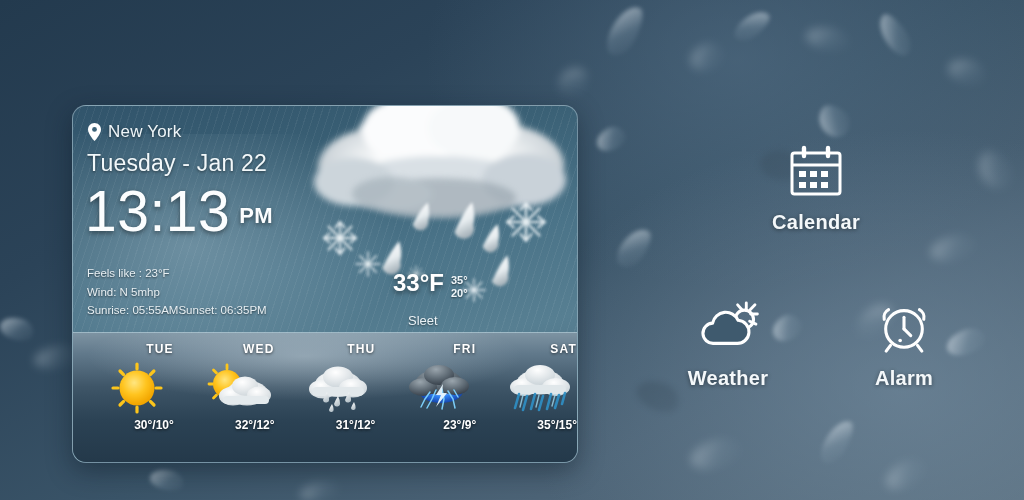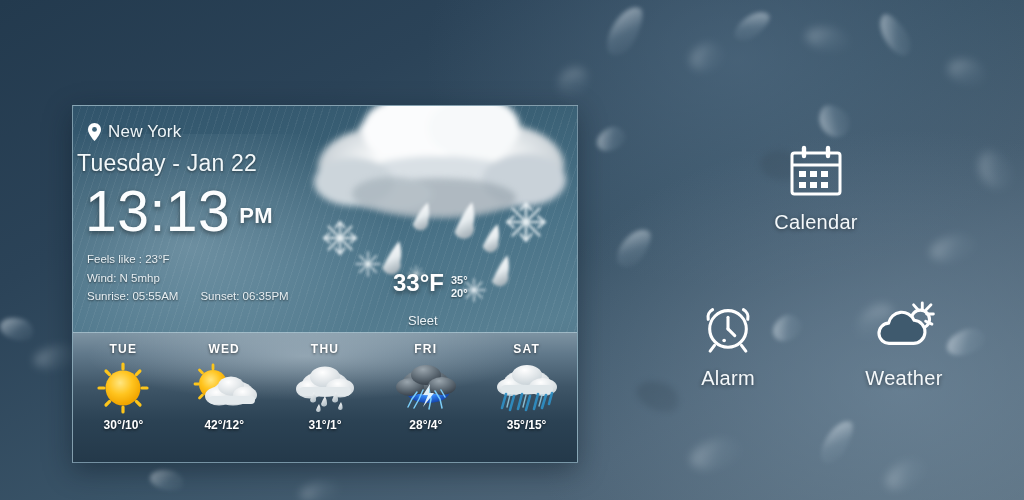--- a/index.html
+++ b/index.html
@@ -24,21 +24,21 @@
   }
   .bk.soft { filter:blur(5px); opacity:0.45; }
   .bk.dark {
     background:linear-gradient(125deg, rgba(60,80,96,0.75), rgba(40,58,74,0.25));
     filter:blur(3px); opacity:0.6;
   }
 
   
   .widget {
     position:absolute; left:72px; top:105px; width:506px; height:358px;
-    border-radius:0;
+    border-radius:14px;
     border:1px solid rgba(210,228,238,0.42);
     overflow:hidden;
     box-shadow:0 8px 26px rgba(10,22,34,0.42);
     background:linear-gradient(168deg,#31546b 0%, #3a6075 22%, #4a7388 46%, #577f92 68%, #49697c 100%);
   }
   
   .widget .rain-tex {
     position:absolute; inset:0;
     background:repeating-linear-gradient(108deg,
       rgba(255,255,255,0.055) 0px, rgba(255,255,255,0.055) 1px,
@@ -52,33 +52,33 @@
   }
 
   
   .top { position:absolute; left:0; top:0; right:0; height:226px; }
 
   .loc { position:absolute; left:15px; top:16px; display:flex; align-items:center; gap:7px; }
   .pin { width:13px; height:18px; display:block; }
   .loc-name { font-size:17px; color:#eef5f8; letter-spacing:0.2px;
     text-shadow:0 1px 3px rgba(0,0,0,0.5); }
 
-  .date { position:absolute; left:4px; top:44px; font-size:23px; color:#f2f8fa;
+  .date { position:absolute; left:14px; top:44px; font-size:23px; color:#f2f8fa;
     letter-spacing:0.2px; text-shadow:0 1px 3px rgba(0,0,0,0.5); }
 
   .clockrow { position:absolute; left:12px; top:78px; display:flex; align-items:flex-end; gap:9px; }
   .clock { font-size:57px; line-height:0.95; color:#fbfdfe; font-weight:300;
     letter-spacing:0.5px; text-shadow:0 2px 5px rgba(0,0,0,0.45); }
   .ampm { font-size:22px; color:#fbfdfe; font-weight:700; letter-spacing:0.5px;
     padding-bottom:9px; text-shadow:0 2px 4px rgba(0,0,0,0.45); }
 
-  .meta { position:absolute; left:14px; top:144px; }
+  .meta { position:absolute; left:14px; top:158px; }
   .meta div { font-size:11.5px; color:#e7eff3; line-height:18.5px;
     text-shadow:0 1px 2px rgba(0,0,0,0.55); }
-  .meta .suns { display:flex; gap:22px; }
+  .meta .suns { display:flex; }
 
   
   .curtemp { position:absolute; left:320px; top:165px; display:flex; align-items:flex-start; gap:7px; }
   .big-t { font-size:24px; font-weight:700; color:#ffffff; line-height:1;
     text-shadow:0 2px 5px rgba(0,0,0,0.5); }
   .hilo { padding-top:3px;text-align:right; }
   .hilo div { font-size:11px; color:#f0f6f9; line-height:13px; font-weight:700;
     text-shadow:0 1px 2px rgba(0,0,0,0.5); }
   .cond { position:absolute; left:335px; top:207px; font-size:13px; color:#eaf2f6;
     text-shadow:0 1px 2px rgba(0,0,0,0.5); }
@@ -93,33 +93,33 @@
   
   .fc {
     position:absolute; left:0; right:0; top:227px; bottom:0;
     background:linear-gradient(180deg,#7d93a2 0%, #61798b 16%, #3e5567 42%, #2b4254 68%, #24394a 100%);
     display:flex;
   }
   .fc .haze { position:absolute; inset:0;
     background:radial-gradient(ellipse 60% 48% at 46% 18%, rgba(225,236,242,0.40), rgba(225,236,242,0) 72%);
     pointer-events:none; }
   .fc-col { flex:1; position:relative; display:flex; flex-direction:column;
-    align-items:center; padding-top:9px; z-index:2; }
+    align-items:flex-end; padding-top:9px; z-index:2; }
   .fc-day { font-size:12px; font-weight:700; color:#ffffff; letter-spacing:1.2px;
     text-shadow:0 1px 3px rgba(0,0,0,0.6); }
   .fc-icon { width:74px; height:56px; margin-top:4px; position:relative; }
   .fc-temp { font-size:12px; font-weight:700; color:#ffffff; margin-top:2px;
     text-shadow:0 1px 3px rgba(0,0,0,0.65); }
 
   
   .shortcuts { position:absolute; left:640px; top:140px; width:352px; }
   .sc-row { display:flex; }
   .sc { flex:1; display:flex; flex-direction:column; align-items:center; }
   .sc-ico { height:62px; display:flex; align-items:center; justify-content:center; }
-  .sc-label { margin-top:9px; font-size:20px; color:#f4f8fa; font-weight:400;
+  .sc-label { margin-top:9px; font-size:20px; color:#f4f8fa; font-weight:700;
     letter-spacing:0.3px; text-shadow:0 1px 4px rgba(0,0,0,0.45); }
   .sc-row.second { margin-top:62px; }
 </style>
 </head>
 <body>
 
 <div class="bokeh">
   <div class="bk" style="left:612px; top:4px; width:26px; height:54px; transform:rotate(28deg);"></div>
   <div class="bk soft" style="left:690px; top:44px; width:34px; height:26px; transform:rotate(-16deg);"></div>
   <div class="bk" style="left:742px; top:6px; width:20px; height:40px; transform:rotate(52deg);"></div>
@@ -316,21 +316,21 @@
           <circle cx="26" cy="24" r="14" fill="url(#sun2)"></circle>
           <g fill="url(#pc)">
             <ellipse cx="46" cy="33" rx="21" ry="12.5"></ellipse>
             <ellipse cx="32" cy="36" rx="14" ry="9.5"></ellipse>
             <ellipse cx="44" cy="26" rx="13" ry="9.5"></ellipse>
             <ellipse cx="58" cy="35" rx="12" ry="8.5"></ellipse>
             <rect x="22" y="36" width="46" height="8" rx="4" fill="#e4eaed"></rect>
           </g>
         </svg>
       </div>
-      <div class="fc-temp">42°/12°</div>
+      <div class="fc-temp">32°/12°</div>
     </div>
 
     <div class="fc-col">
       <div class="fc-day">THU</div>
       <div class="fc-icon">
         <svg viewBox="0 0 74 56" width="74" height="56">
           <defs>
             <radialGradient id="rc" cx="42%" cy="28%" r="72%">
               <stop offset="0%" stop-color="#ffffff"></stop>
               <stop offset="100%" stop-color="#cfd7dc"></stop>
@@ -349,21 +349,21 @@
           </g>
           <g fill="url(#rd)">
             <path d="M22,40 q2,-5 4,-8 q2,4 2,7 a3,3 0 0 1 -6,1 z"></path>
             <path d="M33,44 q2,-5 4,-8 q2,4 2,7 a3,3 0 0 1 -6,1 z"></path>
             <path d="M44,40 q2,-5 4,-8 q2,4 2,7 a3,3 0 0 1 -6,1 z"></path>
             <path d="M28,50 q1.6,-4 3,-6 q1.6,3 1.6,5.4 a2.3,2.3 0 0 1 -4.6,0.6 z"></path>
             <path d="M50,48 q1.6,-4 3,-6 q1.6,3 1.6,5.4 a2.3,2.3 0 0 1 -4.6,0.6 z"></path>
           </g>
         </svg>
       </div>
-      <div class="fc-temp">31°/1°</div>
+      <div class="fc-temp">31°/12°</div>
     </div>
 
     <div class="fc-col">
       <div class="fc-day">FRI</div>
       <div class="fc-icon">
         <svg viewBox="0 0 74 56" width="74" height="56">
           <defs>
             <radialGradient id="tc" cx="40%" cy="22%" r="78%">
               <stop offset="0%" stop-color="#9aa5ad"></stop>
               <stop offset="60%" stop-color="#5e6a74"></stop>
@@ -385,21 +385,21 @@
           <g stroke="#7fd4ff" stroke-width="1.5" fill="none" stroke-linecap="round" opacity="0.95">
             <path d="M34,30 l-4,9 l-5,9"></path>
             <path d="M40,29 l2,10 l-2,10"></path>
             <path d="M46,31 l5,8 l2,9"></path>
             <path d="M28,32 l-5,7 l-4,8"></path>
             <path d="M52,30 l4,7"></path>
           </g>
           <path d="M41,24 l-7,11 h5 l-5,12 l11,-14 h-5 z" fill="#e8f7ff" opacity="0.95"></path>
         </svg>
       </div>
-      <div class="fc-temp">28°/4°</div>
+      <div class="fc-temp">23°/9°</div>
     </div>
 
     <div class="fc-col">
       <div class="fc-day">SAT</div>
       <div class="fc-icon">
         <svg viewBox="0 0 74 56" width="74" height="56">
           <defs>
             <radialGradient id="sc" cx="42%" cy="25%" r="74%">
               <stop offset="0%" stop-color="#ffffff"></stop>
               <stop offset="100%" stop-color="#ccd5da"></stop>
@@ -456,52 +456,52 @@
             <rect x="32" y="37" width="7" height="6"></rect>
           </g>
         </svg>
       </span>
       <span class="sc-label">Calendar</span>
     </div>
 
   </div>
 
   <div class="sc-row second">
+
+    <div class="sc">
+      <span class="sc-ico">
+        <svg viewBox="0 0 66 54" width="64" height="52">
+          <g stroke="#ffffff" stroke-width="3" stroke-linecap="round" fill="none">
+            <path d="M52 2 v7"></path>
+            <path d="M63.5 13.5 h-7"></path>
+            <path d="M61 4 l-5 5"></path>
+            <path d="M62 24 l-6.5 -3"></path>
+            <path d="M43 4 l4.5 5"></path>
+          </g>
+          <circle cx="50" cy="19" r="9.5" fill="none" stroke="#ffffff" stroke-width="3.2"></circle>
+          <path d="M18 44
+                   a10.5 10.5 0 0 1 -1 -21
+                   a14 14 0 0 1 26.5 -3
+                   a9.5 9.5 0 0 1 -1.5 24 z" fill="#3f5a6e" stroke="#ffffff" stroke-width="3.2" stroke-linejoin="round"></path>
+        </svg>
+      </span>
+      <span class="sc-label">Weather</span>
+    </div>
 
     <div class="sc">
       <span class="sc-ico">
         <svg viewBox="0 0 56 56" width="54" height="54">
           <g fill="none" stroke="#ffffff" stroke-width="3.2" stroke-linecap="round">
             <circle cx="28" cy="30" r="19"></circle>
             <path d="M12 10 a9 9 0 0 0 -4.5 10"></path>
             <path d="M44 10 a9 9 0 0 1 4.5 10"></path>
             <path d="M14 47 l-4.5 6"></path>
             <path d="M42 47 l4.5 6"></path>
             <path d="M28 30 V18"></path>
             <path d="M28 30 L35 37"></path>
           </g>
           <circle cx="24" cy="42" r="1.9" fill="#ffffff"></circle>
         </svg>
       </span>
       <span class="sc-label">Alarm</span>
     </div>
-
-    <div class="sc">
-      <span class="sc-ico">
-        <svg viewBox="0 0 66 54" width="64" height="52">
-          <g stroke="#ffffff" stroke-width="3" stroke-linecap="round" fill="none">
-            <path d="M52 2 v7"></path>
-            <path d="M63.5 13.5 h-7"></path>
-            <path d="M61 4 l-5 5"></path>
-            <path d="M62 24 l-6.5 -3"></path>
-            <path d="M43 4 l4.5 5"></path>
-          </g>
-          <circle cx="50" cy="19" r="9.5" fill="none" stroke="#ffffff" stroke-width="3.2"></circle>
-          <path d="M18 44
-                   a10.5 10.5 0 0 1 -1 -21
-                   a14 14 0 0 1 26.5 -3
-                   a9.5 9.5 0 0 1 -1.5 24 z" fill="#3f5a6e" stroke="#ffffff" stroke-width="3.2" stroke-linejoin="round"></path>
-        </svg>
-      </span>
-      <span class="sc-label">Weather</span>
-    </div>
   </div>
 </div>
 
 </body></html>

